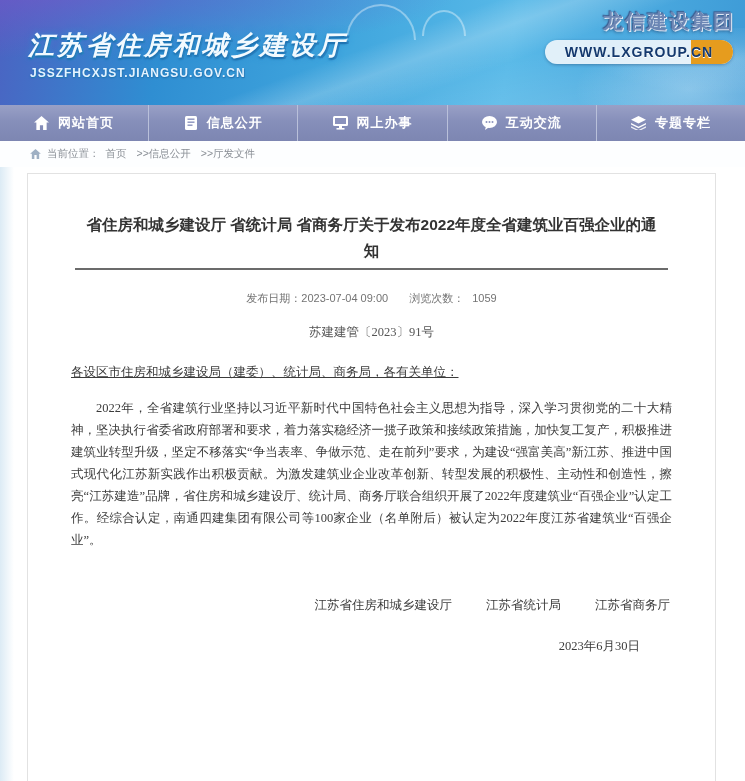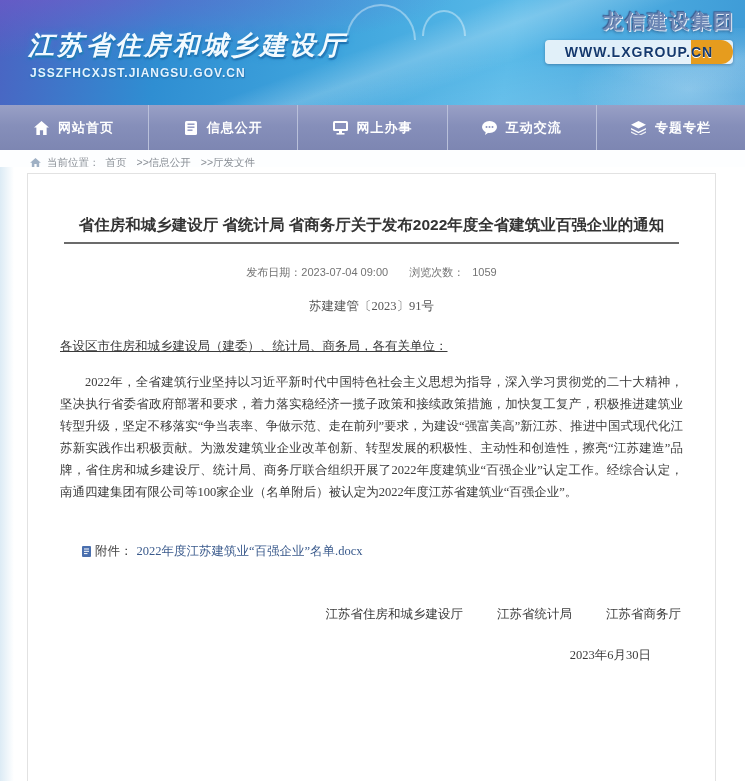--- a/index.html
+++ b/index.html
@@ -40,35 +40,35 @@
     text-shadow:0 1px 2px #1b6fae,1px 1px 0 #2f83c0;
   }
   .wm-title{
     position:absolute;right:10px;top:8px;
     font-size:20px;font-weight:bold;letter-spacing:2px;
     color:#6c86b4;
     text-shadow:1px 1px 0 #dfe8f4,-1px -1px 1px #3c5f92,0 2px 3px rgba(30,50,90,.5);
   }
   .wm-bar{
     position:absolute;right:12px;top:40px;width:188px;height:24px;
-    background:rgba(245,248,252,.88);border-radius:4px;
+    background:rgba(245,248,252,.88);border-radius:12px;
     box-shadow:0 1px 3px rgba(20,40,80,.35);
   }
   .wm-bar .orange{
     position:absolute;right:0;top:0;width:42px;height:24px;
     background:#e69c1e;border-radius:0 12px 12px 0;
   }
   .wm-url{
     position:absolute;left:0;top:0;width:100%;height:24px;line-height:24px;
     text-align:center;font-size:14px;font-weight:bold;letter-spacing:1px;
     color:#14396e;text-shadow:0 1px 0 #ffffff;
   }
   
   .nav{
-    height:45px;display:flex;
+    height:36px;display:flex;
     background:linear-gradient(#99a0c6 0%,#868fba 45%,#7d86b2 100%);
   }
   .nav-item{
     flex:1;display:flex;align-items:center;justify-content:center;gap:9px;
     color:#ffffff;font-size:13px;font-weight:bold;letter-spacing:1px;
     border-right:1px solid #b9c0da;cursor:pointer;
   }
   .nav-item:last-child{border-right:none;}
   .nav-item svg{display:block;}
   
@@ -79,21 +79,21 @@
   }
   .breadcrumb .crumb{margin-right:4px;}
   
   .page-bg{
     position:absolute;left:0;top:167px;right:0;bottom:0;
     background:linear-gradient(90deg,#dcebf5 0px,rgba(255,255,255,0) 14px),#ffffff;
   }
   .article{
     position:absolute;left:27px;top:173px;width:689px;height:608px;
     background:#ffffff;border:1px solid #e2e2e2;border-bottom:none;
-    box-sizing:border-box;padding:30px 32px 0;
+    box-sizing:border-box;padding:30px 43px 0;
   }
   .art-title{
     margin:8px 10px 0;text-align:center;
     font-size:15.5px;font-weight:bold;line-height:26px;color:#333333;
   }
   .title-rule{height:2px;background:#6b6b6b;margin:4px 4px 0;}
   .meta{
     margin-top:21px;text-align:center;font-size:11px;color:#737373;
   }
   .meta .gap{display:inline-block;width:18px;}
@@ -216,32 +216,20 @@
     <span>发布日期：</span><span>2023-07-04 09:00</span><span class="gap"></span>
     <span>浏览次数：</span><span class="gap" style="width:8px;"></span><span>1059</span>
   </div>
 
   <div class="doc-number">苏建建管〔2023〕91号</div>
 
   <div class="body-text salutation">各设区市住房和城乡建设局（建委）、统计局、商务局，各有关单位：</div>
 
   <div class="body-text para">2022年，全省建筑行业坚持以习近平新时代中国特色社会主义思想为指导，深入学习贯彻党的二十大精神，坚决执行省委省政府部署和要求，着力落实稳经济一揽子政策和接续政策措施，加快复工复产，积极推进建筑业转型升级，坚定不移落实“争当表率、争做示范、走在前列”要求，为建设“强富美高”新江苏、推进中国式现代化江苏新实践作出积极贡献。为激发建筑业企业改革创新、转型发展的积极性、主动性和创造性，擦亮“江苏建造”品牌，省住房和城乡建设厅、统计局、商务厅联合组织开展了2022年度建筑业“百强企业”认定工作。经综合认定，南通四建集团有限公司等100家企业（名单附后）被认定为2022年度江苏省建筑业“百强企业”。</div>
 
-  <div class="attachment">
-    <span style="display:inline-flex;">
-      <svg width="9" height="11" viewBox="0 0 9 11">
-          <rect x="0" y="0" width="9" height="11" rx="1" fill="#4a6fae"></rect>
-          <rect x="2" y="2.5" width="5" height="1" fill="#ffffff"></rect>
-          <rect x="2" y="4.8" width="5" height="1" fill="#ffffff"></rect>
-          <rect x="2" y="7.1" width="3.5" height="1" fill="#ffffff"></rect>
-        </svg>
-    </span>
-    <span>附件：</span>
-    <span class="attach-link">2022年度江苏建筑业“百强企业”名单.docx</span>
-  </div>
 
   <div class="signers">
     <span>江苏省住房和城乡建设厅</span>
     <span>江苏省统计局</span>
     <span>江苏省商务厅</span>
   </div>
 
   <div class="sign-date">2023年6月30日</div>
 </div>
 

